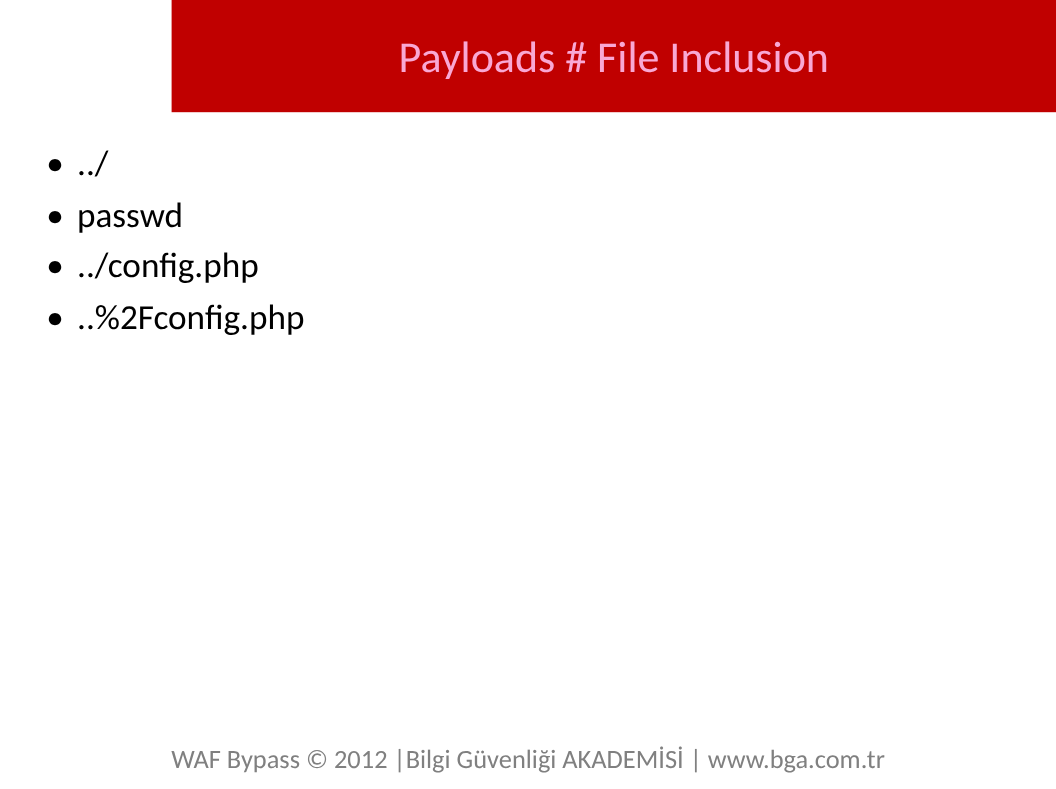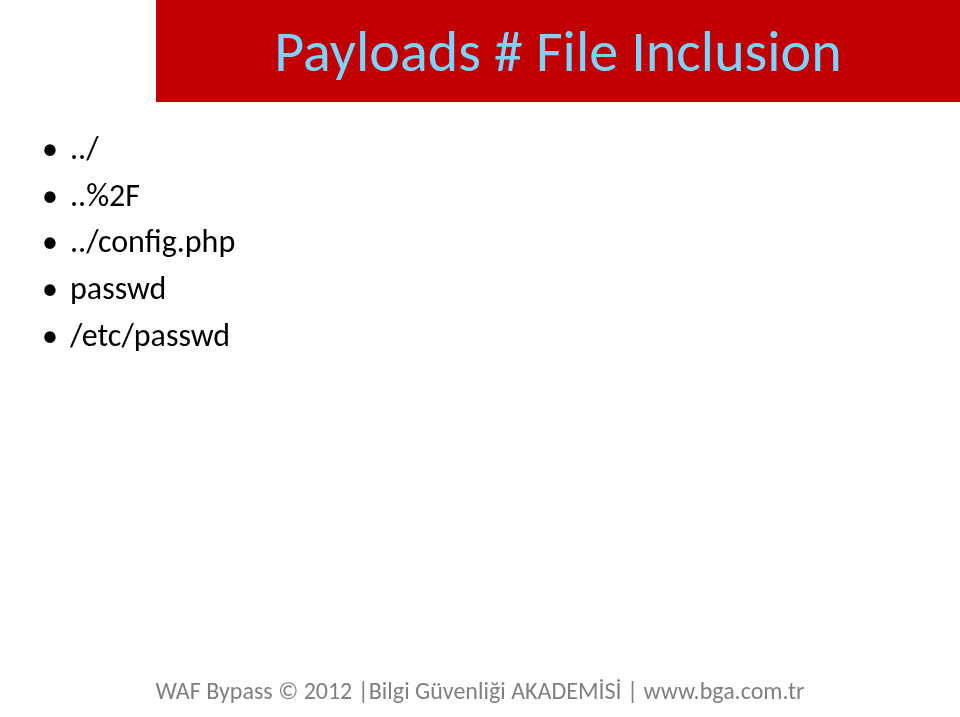--- a/index.html
+++ b/index.html
@@ -1,37 +1,36 @@
 <!DOCTYPE html>
 <html><head>
   <meta charset="utf-8">
   <style>
     * { margin: 0; padding: 0; box-sizing: border-box; }
     body { width: 960px; height: 717px; font-family: Calibri, Arial, sans-serif; background: #ffffff; position: relative; overflow: hidden; }
     .header { position: absolute; top: 0; left: 156px; width: 804px; height: 102px; background: #c00000; display: flex; align-items: center; justify-content: center; }
-    .title { color: #7dd3fc; font-size: 58px; font-weight: 400; }
+    .title { color: #f9a8d4; font-size: 40px; font-weight: 400; }
     .content { position: absolute; top: 126px; left: 42px; width: 880px; color: #000000; }
     .content ul { list-style: none; }
     .content li { font-size: 32px; line-height: 1.46; padding-left: 28px; position: relative; }
     .content li::before { content: "•"; position: absolute; left: 0; font-size: 32px; }
     .footer { position: absolute; bottom: 12px; left: 0; width: 960px; text-align: center; color: #808080; font-size: 24px; }
     .copyright-icon { font-size: 24px; }
   </style>
 </head>
 <body>
 
 <div class="header">
   <span class="title">Payloads # File Inclusion</span>
 </div>
 
 <div class="content">
   <ul>
     <li>../</li>
-    <li>..%2F</li>
+    <li>passwd</li>
     <li>../config.php</li>
-    <li>passwd</li>
-    <li>/etc/passwd</li>
+    <li>..%2Fconfig.php</li>
   </ul>
 </div>
 
 <div class="footer">
   <span>WAF Bypass </span><span class="copyright-icon">©</span><span> 2012 |Bilgi Güvenliği AKADEMİSİ | www.bga.com.tr</span>
 </div>
 
 </body></html>

